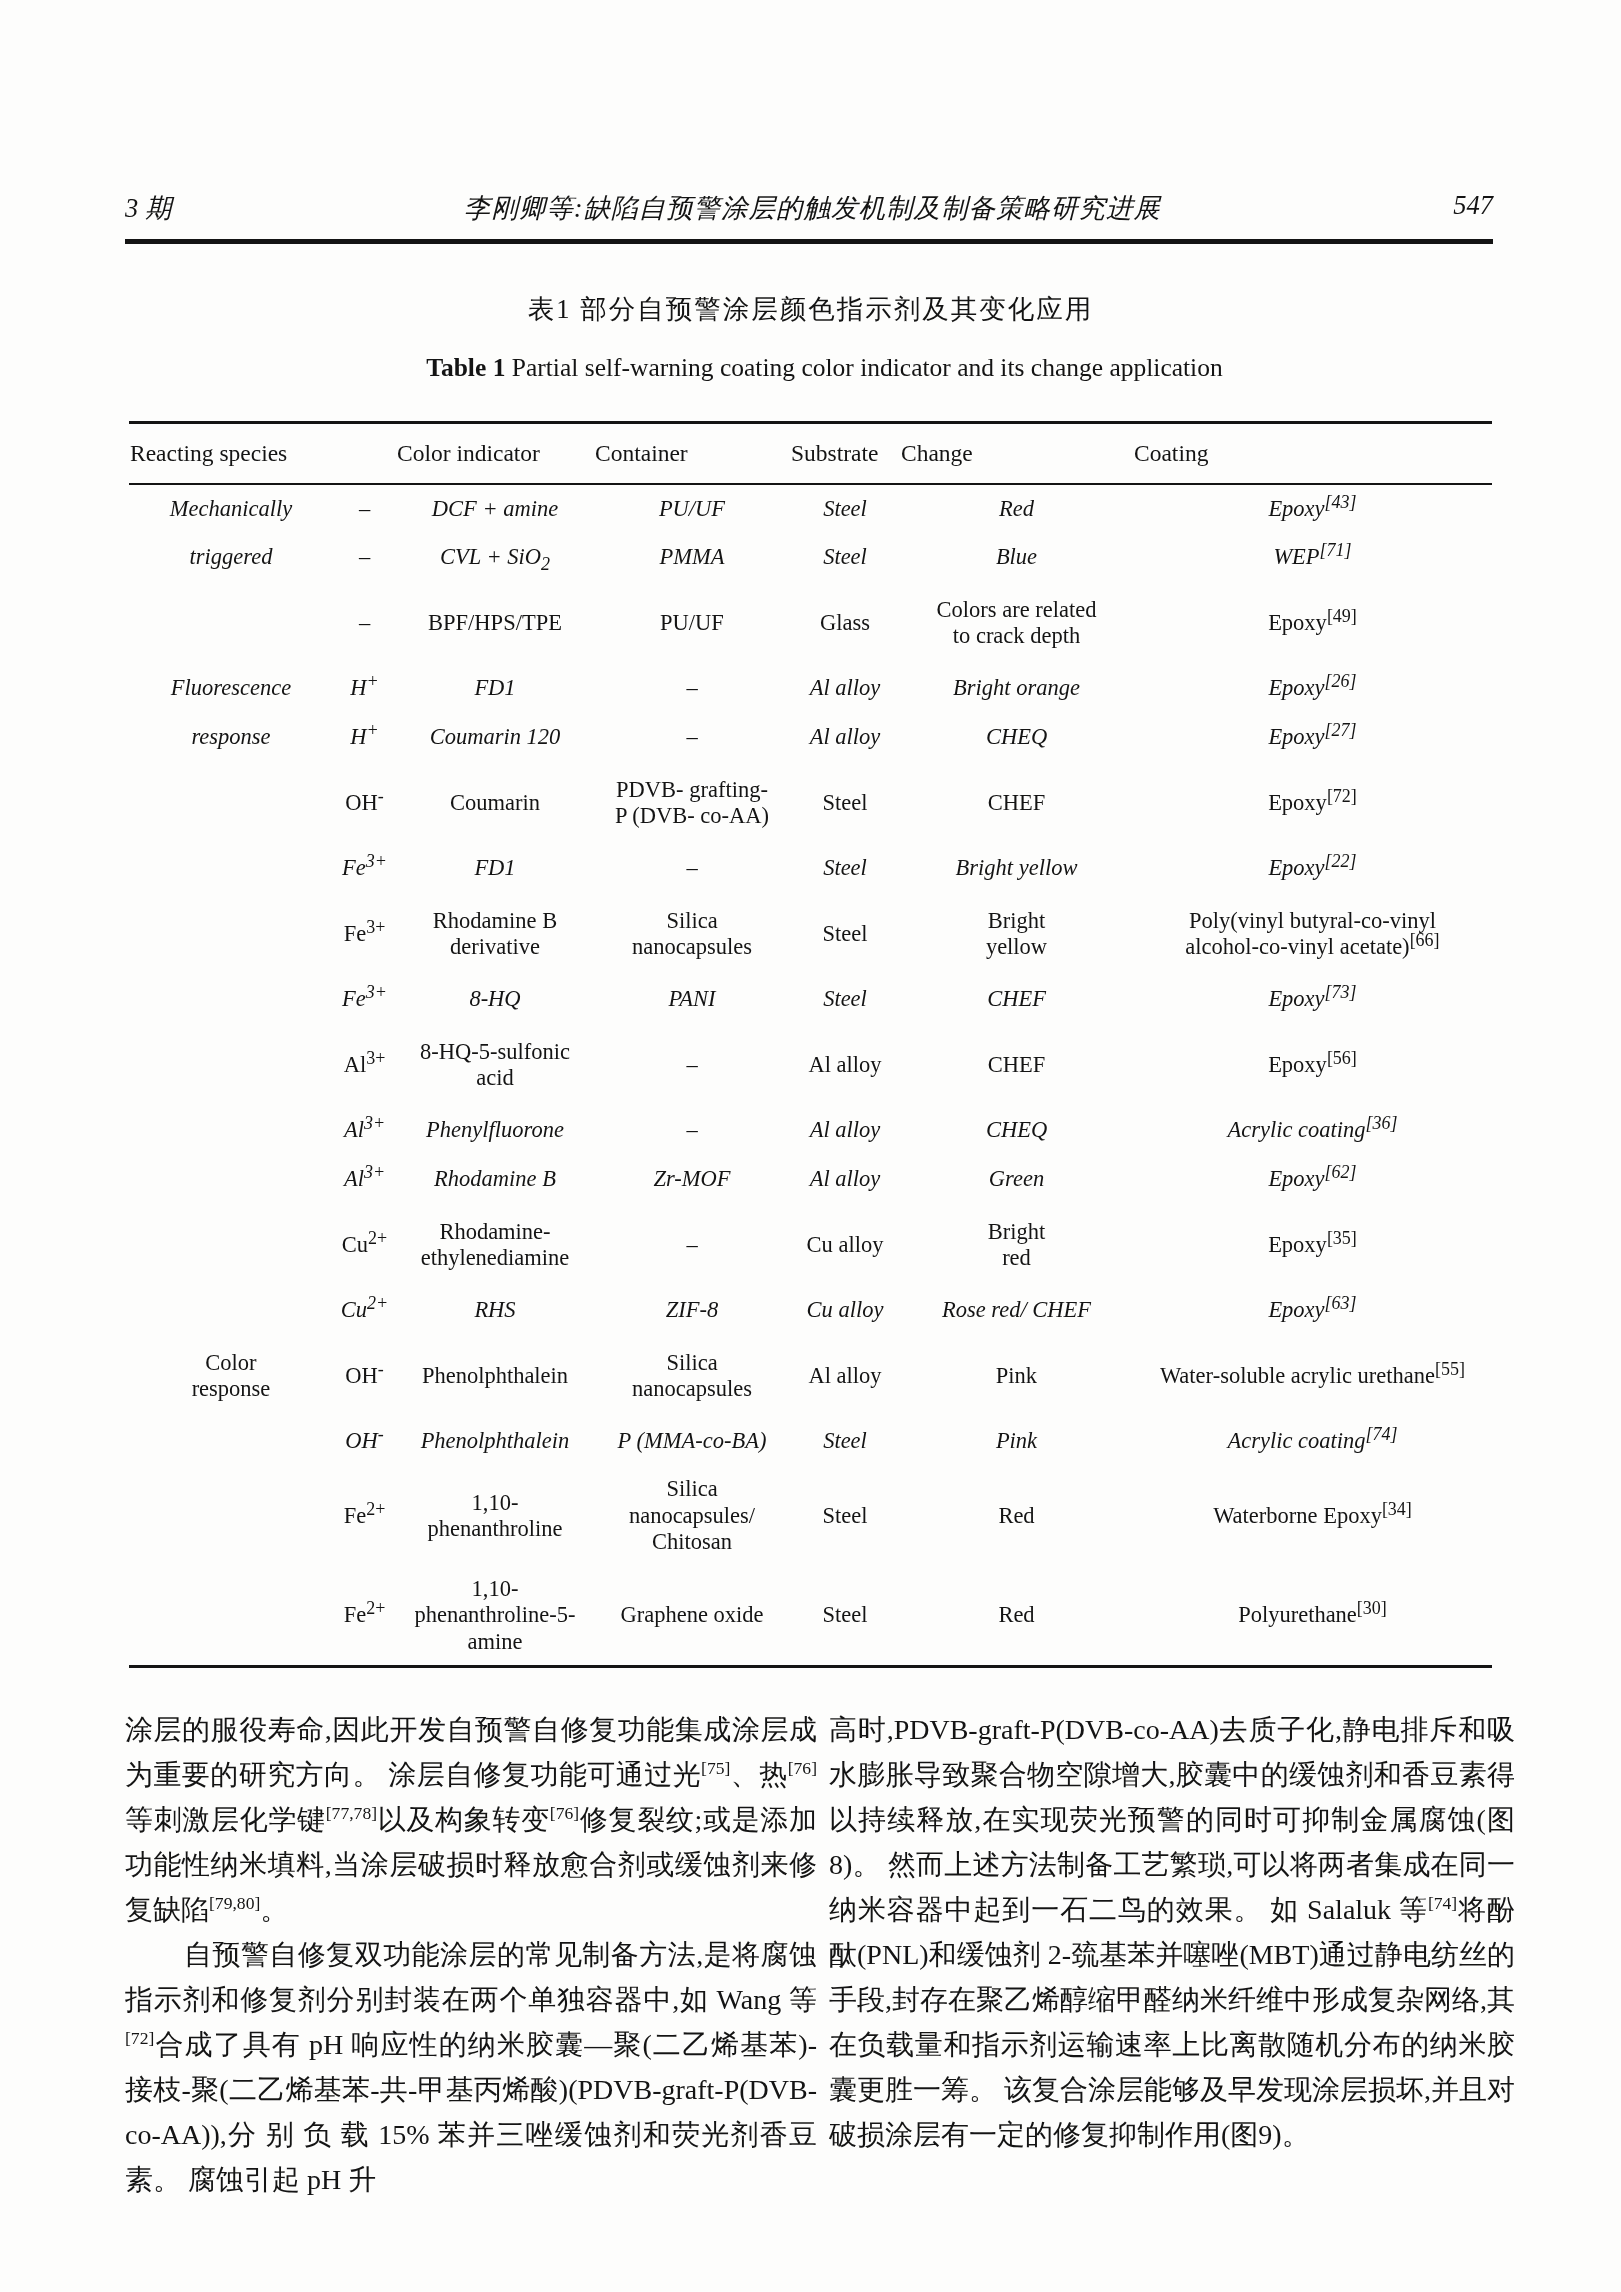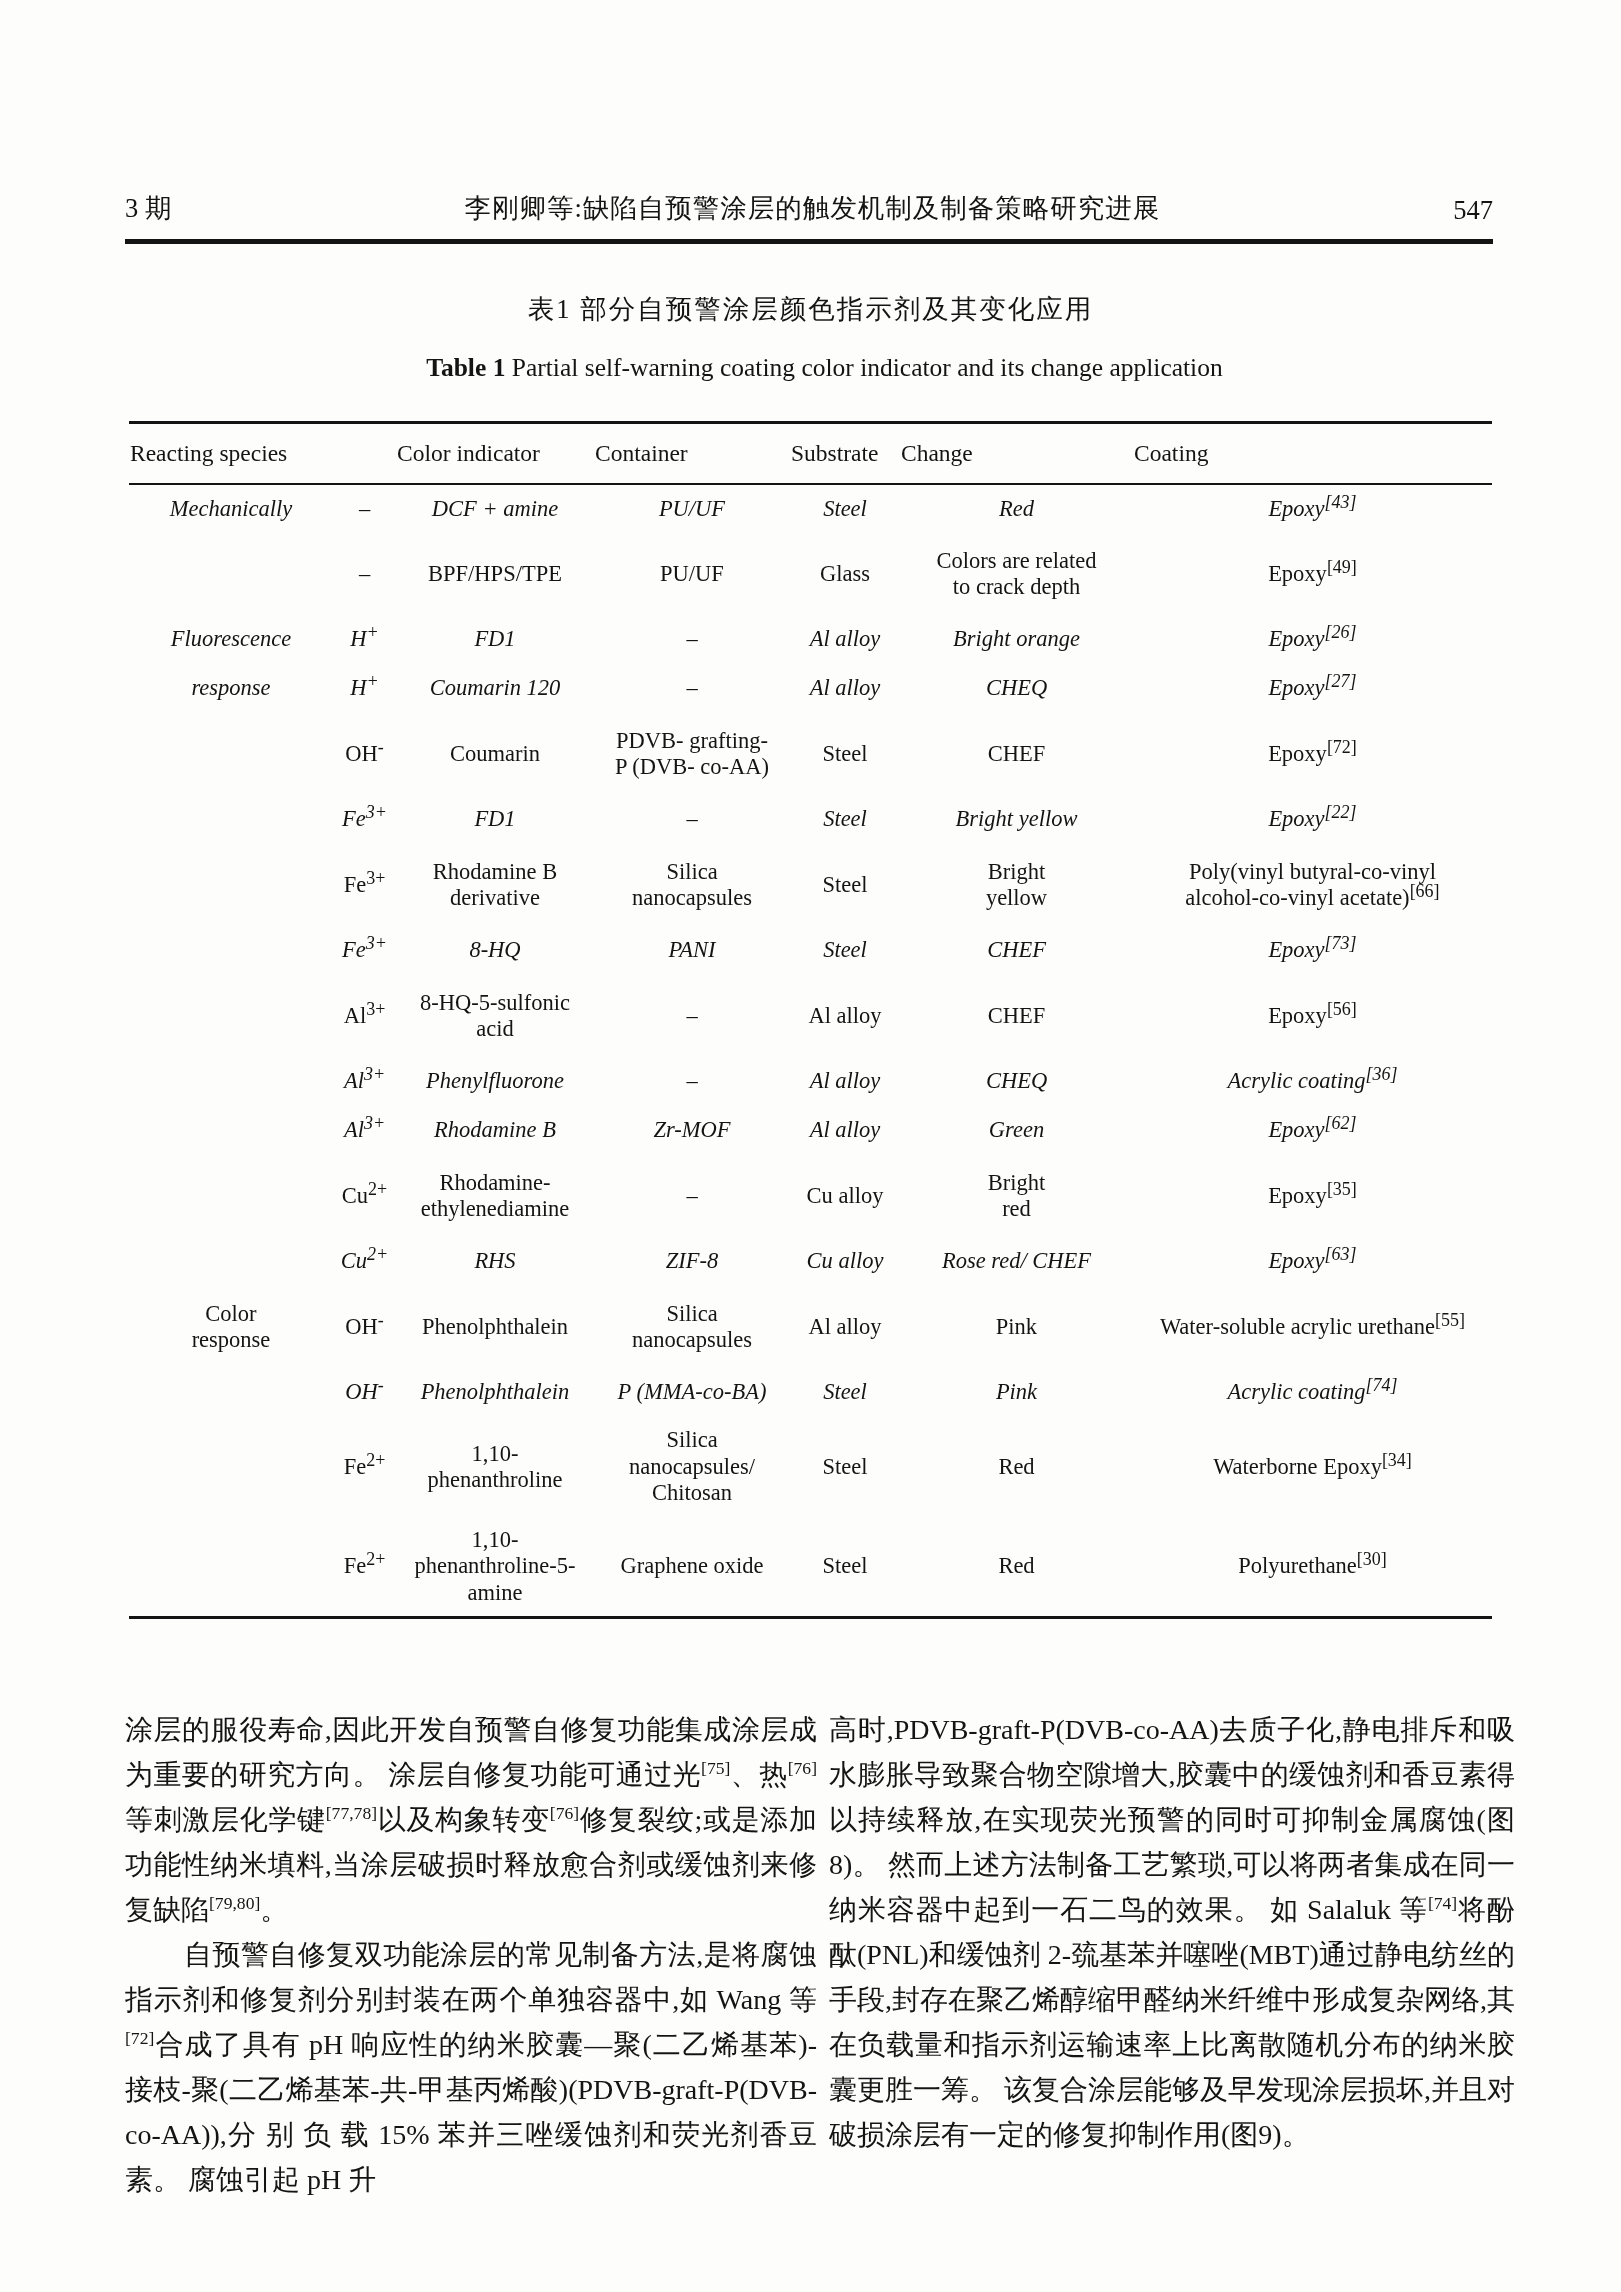--- a/index.html
+++ b/index.html
@@ -3,21 +3,21 @@
 <meta charset="utf-8">
 <style>
   html,body{margin:0;padding:0;}
   body{background:#9a9a9a;}
   .sheet{
     position:relative;width:1621px;height:2293px;margin:0 auto;
     background:#fdfdfc;color:#141414;overflow:hidden;
     font-family:"Liberation Serif","DejaVu Serif",serif;
   }
   
-  .pagehead{position:absolute;top:190px;left:125px;width:1368px;display:flex;align-items:flex-end;font-size:26.5px;}
+  .pagehead{position:absolute;top:190px;left:125px;width:1368px;display:flex;align-items:flex-start;font-size:26.5px;font-style:italic;}
   .pagehead .issue{flex:0 0 auto;}
   .pagehead .rtitle{flex:1 1 auto;text-align:center;letter-spacing:1px;}
   .pagehead .pno{flex:0 0 auto;}
   .headrule{position:absolute;top:239px;left:125px;width:1368px;height:4.9px;background:#141414;}
   
   .cap-zh{position:absolute;top:291px;left:0;width:100%;text-align:center;font-size:26.5px;letter-spacing:2px;}
   .cap-en{position:absolute;top:353px;left:14px;width:100%;text-align:center;font-size:25.5px;}
   .cap-en b{font-weight:bold;}
   
   table.maintbl{
@@ -82,20 +82,29 @@
     <tbody id="tbody-rows">
         <tr class="h-s">
           <td>Mechanically</td>
           <td>–</td>
           <td>DCF + amine</td>
           <td>PU/UF</td>
           <td>Steel</td>
           <td>Red</td>
           <td>Epoxy<sup>[43]</sup></td>
         </tr>
+        <tr class="h-s">
+          <td>triggered</td>
+          <td>–</td>
+          <td>CVL + SiO<sub>2</sub></td>
+          <td>PMMA</td>
+          <td>Steel</td>
+          <td>Blue</td>
+          <td>WEP<sup>[71]</sup></td>
+        </tr>
         <tr class="h-d">
           <td></td>
           <td>–</td>
           <td>BPF/HPS/TPE</td>
           <td>PU/UF</td>
           <td>Glass</td>
           <td>Colors are related<br>to crack depth</td>
           <td>Epoxy<sup>[49]</sup></td>
         </tr>
         <tr class="h-s">

